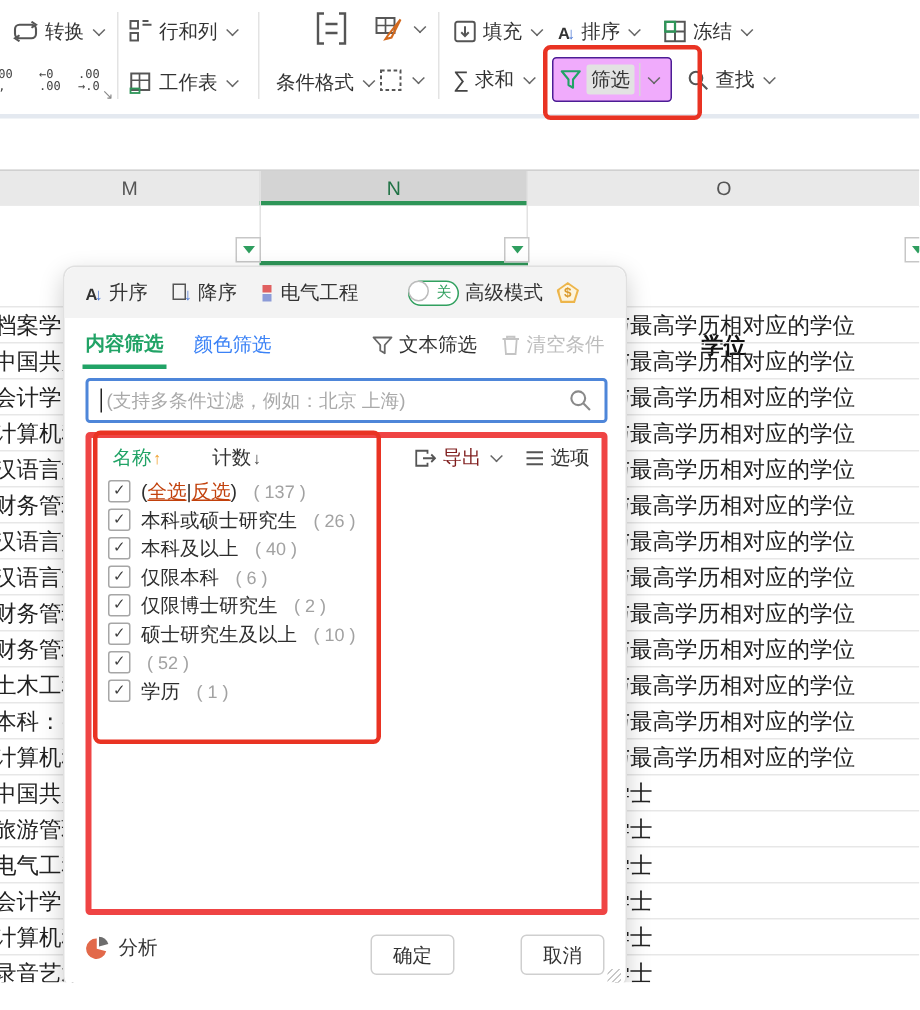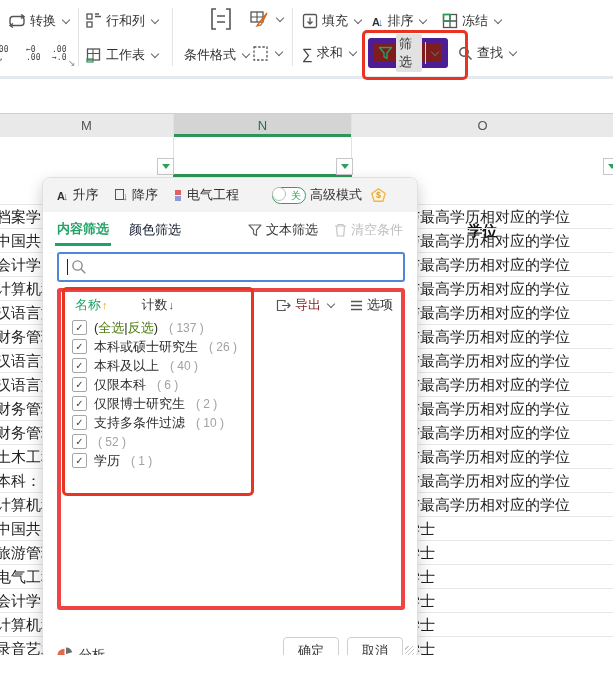--- a/index.html
+++ b/index.html
@@ -10,22 +10,22 @@
   .toolbar-bottomline{position:absolute;left:0;top:76px;width:613px;height:3px;background:#e4e9f0;}
   .tbsep{position:absolute;top:8px;width:1px;height:58px;background:#e3e3e3;}
   .tbitem{position:absolute;display:flex;align-items:center;gap:4px;font-size:13px;color:#333;white-space:nowrap;height:22px;}
   .chev{display:inline-block;width:5px;height:5px;border-right:1.4px solid #666;border-bottom:1.4px solid #666;
     transform:rotate(45deg);margin-left:3px;margin-top:-3px;flex:none;}
   .numfmt{position:absolute;font-size:8px;line-height:8px;color:#444;white-space:pre;font-family:"DejaVu Sans Mono",monospace;}
   .launcher{position:absolute;font-size:9px;color:#888;}
   .sum-glyph{font-size:15px;color:#444;}
   .sortA{font-size:11px;font-weight:bold;color:#333;}
   .bluearr{color:#4a77d4;font-size:11px;font-weight:bold;margin-left:-2px;}
-  .filter-split{position:absolute;left:368px;top:38px;width:80px;height:30px;border:6px solid #4c1d95;border-radius:3px;
-    display:flex;align-items:center;padding:0 4px;gap:3px;background:#7f1d1d;box-sizing:border-box;}
+  .filter-split{position:absolute;left:368px;top:38px;width:80px;height:30px;border:1px solid #4c1d95;border-radius:3px;
+    display:flex;align-items:center;padding:0 4px;gap:3px;background:#f0abfc;box-sizing:border-box;}
   .filter-split .flabel{background:#e2e2e2;border-radius:2px;padding:1px 3px;font-size:13px;}
   .fsep{width:1px;height:22px;background:#d6d6d6;}
   
   .redbox{position:absolute;border:3px solid #e93323;border-radius:5px;z-index:30;pointer-events:none;}
   
   .colheaders{position:absolute;left:0;top:113px;width:613px;height:23px;background:#e9e9e9;
     border-top:1px solid #d0d0d0;border-bottom:1px solid #c6c6c6;box-sizing:content-box;}
   .colcell{position:absolute;top:0;height:23px;line-height:23px;text-align:center;font-size:13px;color:#555;}
   .colcell.sel{background:#d4d4d4;color:#217346;border-bottom:3px solid #2e9558;box-sizing:border-box;}
   .cellrow{position:absolute;left:0;top:137px;width:613px;height:40px;background:#fff;}
@@ -61,41 +61,41 @@
   .knob{position:absolute;left:-1px;top:-1px;width:14px;height:14px;border-radius:50%;background:#fff;border:1px solid #bcbcbc;box-sizing:border-box;}
   .togtxt{position:absolute;right:4px;font-size:10px;color:#31a05f;line-height:13px;}
   .pent{width:15px;height:14px;position:relative;flex:none;margin-left:5px;
     clip-path:polygon(50% 0,100% 38%,82% 100%,18% 100%,0 38%);background:#edb54a;display:flex;align-items:center;justify-content:center;}
   .pent i{position:absolute;inset:1.5px;clip-path:polygon(50% 0,100% 38%,82% 100%,18% 100%,0 38%);background:#fdf4dd;}
   .pent b{position:relative;font-size:9px;color:#db9b2d;font-style:normal;z-index:1;}
   .tabsrow{position:absolute;left:0;top:34px;width:100%;height:36px;display:flex;align-items:center;
     padding:0 14px;box-sizing:border-box;font-size:13px;}
   .tab-active{color:#21a366;font-weight:bold;position:relative;padding-bottom:2px;}
   .tab-active::after{content:"";position:absolute;left:-2px;right:-2px;bottom:-6px;height:3px;background:#21a366;}
-  .tab-plain{color:#0f172a;margin-left:20px;}
+  .tab-plain{color:#3b82f6;margin-left:20px;}
   .tright{display:flex;align-items:center;gap:4px;margin-left:auto;color:#333;}
   .tclear{display:flex;align-items:center;gap:4px;margin-left:16px;color:#bdbdbd;}
   .searchbox{position:absolute;left:14px;top:74px;width:348px;height:30px;border:2px solid #4e86d9;border-radius:3px;
     display:flex;align-items:center;padding:0 8px;box-sizing:border-box;background:#fff;}
   .caretbar{width:1px;height:16px;background:#222;margin-right:3px;flex:none;}
   .phtext{font-size:12.5px;color:#a9a9a9;flex:1;white-space:nowrap;overflow:hidden;}
   .listbox{position:absolute;left:14px;top:110px;width:348px;height:322px;border:4px solid #ef4444;border-radius:3px;
     box-sizing:border-box;background:#fff;}
   .lhead{height:22px;display:flex;align-items:center;padding:2px 8px 0 14px;font-size:13px;}
   .lh-name{color:#21a366;} .uparrow{color:#f0a02c;font-size:11px;margin-left:1px;}
   .lh-count{color:#333;margin-left:34px;} .dnarrow{color:#444;font-size:11px;margin-left:1px;}
   .lh-export{display:flex;align-items:center;gap:4px;margin-left:auto;color:#7f1d1d;}
   .lh-options{display:flex;align-items:center;gap:4px;margin-left:16px;color:#333;}
   .litems{padding-top:2px;}
   .litem{height:19px;display:flex;align-items:center;padding-left:11px;gap:7px;font-size:13px;color:#2e2e2e;}
   .cbx{width:13px;height:13px;border:1px solid #a6a6a6;border-radius:2px;display:flex;align-items:center;justify-content:center;
     font-size:10px;color:#3f3f3f;flex:none;line-height:1;background:#fff;}
   .cnt{color:#a2a2a2;font-size:12px;margin-left:4px;white-space:pre;}
-  .blink{color:#4d7c0f;}
-  .pfoot{position:absolute;left:14px;right:14px;top:458px;height:28px;display:flex;align-items:flex-end;}
+  .blink{color:#c2410c;text-decoration:underline;}
+  .pfoot{position:absolute;left:14px;right:14px;top:445px;height:28px;display:flex;align-items:flex-start;gap:36px;}
   .analyze{display:flex;align-items:center;gap:6px;font-size:13px;color:#333;}
   .pbtn{height:27px;padding:0 14px;border:1px solid #cfcfcf;border-radius:4px;background:#fff;font-size:13px;color:#333;
     display:flex;align-items:center;margin-left:8px;font-family:inherit;}
   .pbtn.ok{margin-left:auto;font-family:Liberation Mono, monospace;}
   .rsz{position:absolute;right:3px;bottom:3px;width:9px;height:9px;
     background:repeating-linear-gradient(135deg,transparent 0 2px,#c8c8c8 2px 3px);}
   svg{flex:none;display:block;}
 </style>
 </head>
 <body>
@@ -404,20 +404,21 @@
           <svg width="13" height="14" viewBox="0 0 13 14">
               <path d="M1 3h11 M4 3V1.5h5V3 M2.5 3l.8 10h6.4l.8-10" fill="none" stroke="#c4c4c4" stroke-width="1.2"></path>
             </svg>
         </span>
         <span>清空条件</span>
       </span>
     </div>
 
     <div class="searchbox">
       <span class="caretbar"></span>
+      <span class="phtext">(支持多条件过滤，例如：北京 上海)</span>
       <span>
         <svg width="16" height="16" viewBox="0 0 16 16">
             <circle cx="6.5" cy="6.5" r="4.6" fill="none" stroke="#8a8a8a" stroke-width="1.4"></circle>
             <path d="M10 10 L14.3 14.3" stroke="#8a8a8a" stroke-width="1.4"></path>
           </svg>
       </span>
     </div>
 
     <div class="listbox">
       <div class="lhead">
@@ -467,21 +468,21 @@
             <span>仅限本科</span>
             <span class="cnt">( 6 )</span>
           </div>
           <div class="litem">
             <span class="cbx">✓</span>
             <span>仅限博士研究生</span>
             <span class="cnt">( 2 )</span>
           </div>
           <div class="litem">
             <span class="cbx">✓</span>
-            <span>支持多条件过滤</span>
+            <span>硕士研究生及以上</span>
             <span class="cnt">( 10 )</span>
           </div>
           <div class="litem">
             <span class="cbx">✓</span>
             <span class="cnt">( 52 )</span>
           </div>
           <div class="litem">
             <span class="cbx">✓</span>
             <span>学历</span>
             <span class="cnt">( 1 )</span>

